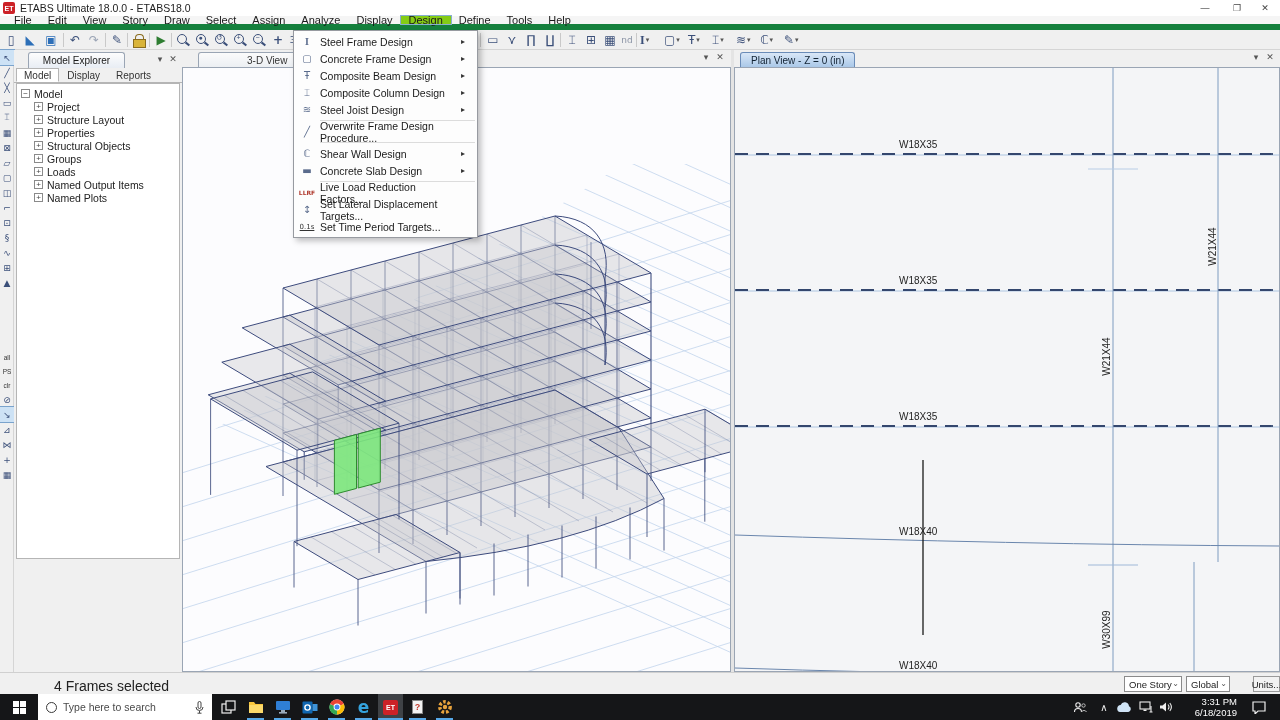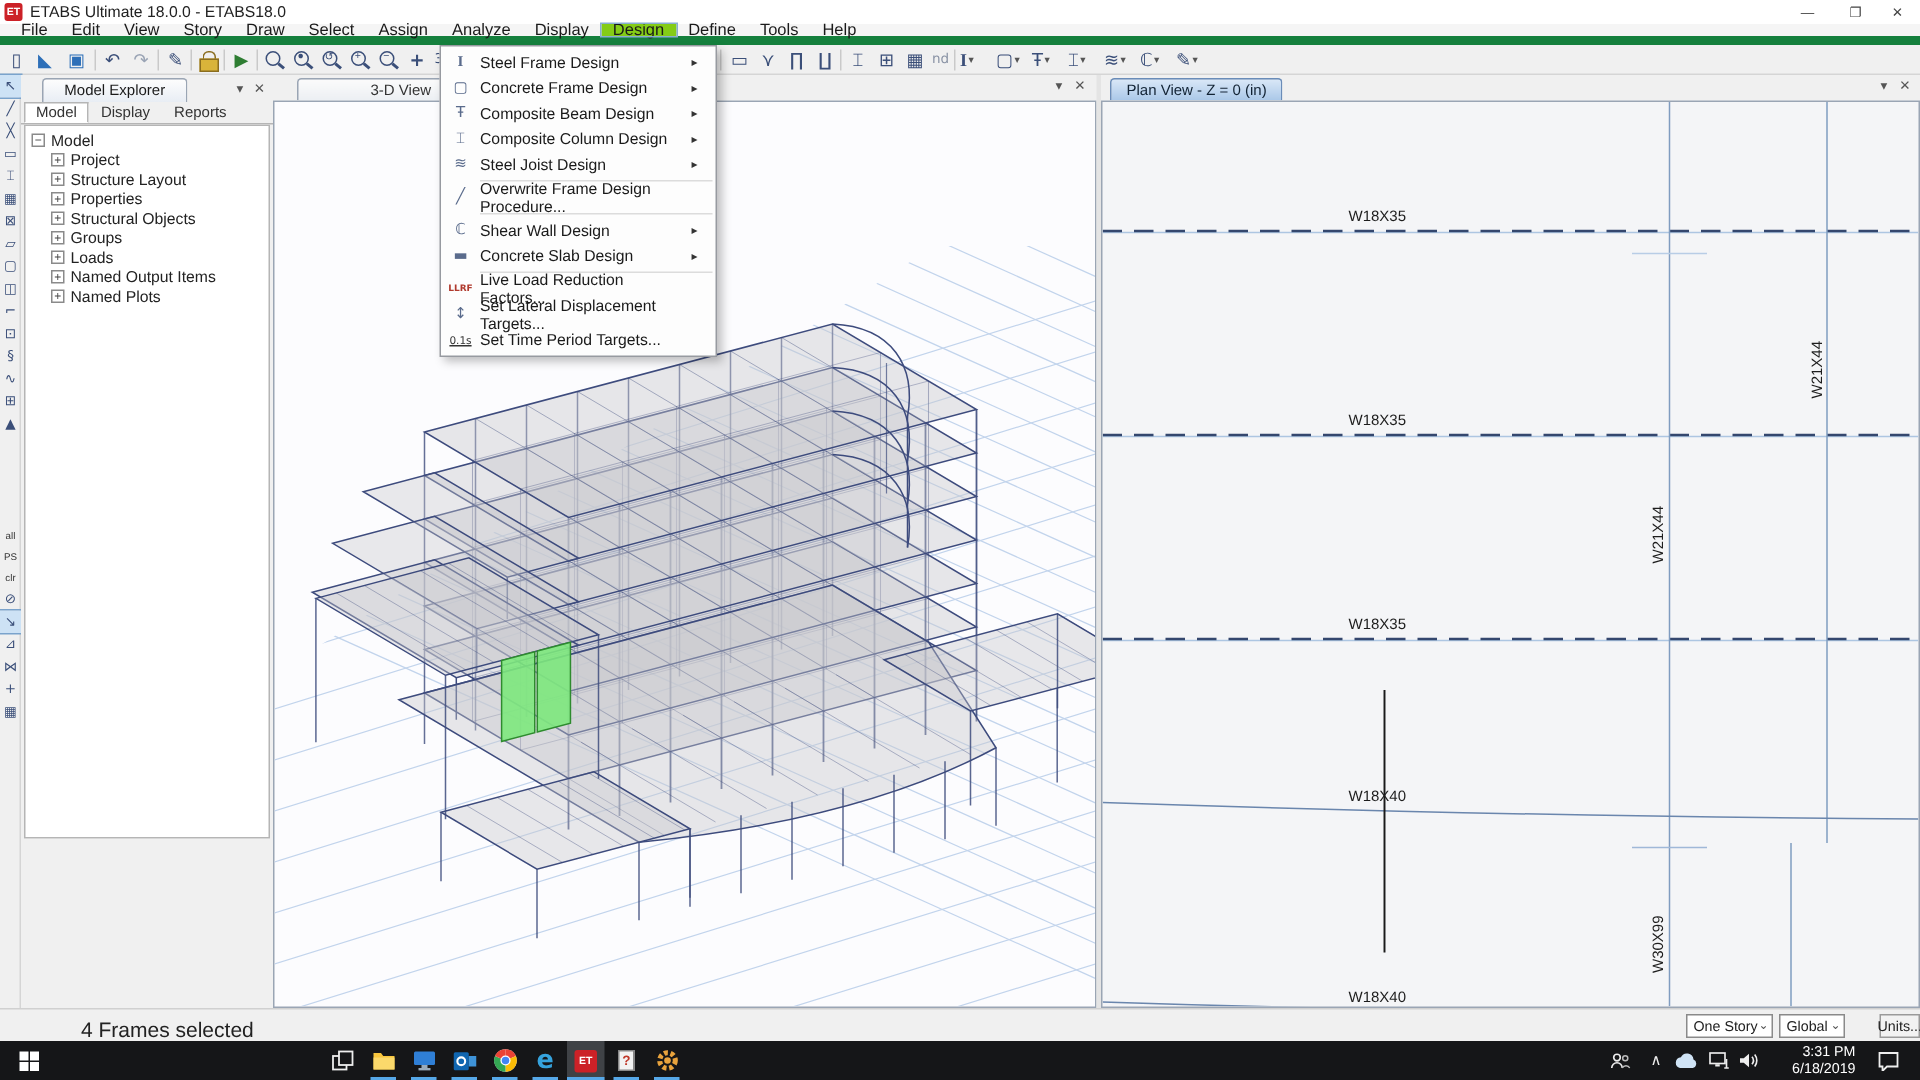--- a/index.html
+++ b/index.html
@@ -624,20 +624,28 @@
 
   <div id="taskbar" class="abs">
     <div id="start-btn">
       <div id="start-glyph">
           <div></div>
           <div></div>
           <div></div>
           <div></div>
         </div>
     </div>
+    <div id="search-box">
+      <div id="search-circle"></div>
+      <div id="search-text">Type here to search</div>
+      <svg id="mic-icon" width="9" height="13" viewBox="0 0 9 13">
+        <rect x="3" y="0.5" width="3" height="7" rx="1.5" fill="none" stroke="#444" stroke-width="1"></rect>
+        <path d="M1 6 a3.5 3.5 0 0 0 7 0 M4.5 10 v2 M2.5 12.2 h4" fill="none" stroke="#444" stroke-width="1"></path>
+      </svg>
+    </div>
     <div class="task-ico" style="left:216px">
       <svg width="15" height="15" viewBox="0 0 15 15">
           <rect x="1" y="4" width="9" height="9" fill="none" stroke="#eee" stroke-width="1.2"></rect>
           <rect x="5" y="1" width="9" height="9" fill="#151618" stroke="#eee" stroke-width="1.2"></rect>
         </svg>
     </div>
     <div class="task-ico" style="left:243px">
       <svg width="16" height="14" viewBox="0 0 16 14">
           <path d="M1 2 h5 l1.5 2 H15 v9 H1 z" fill="#f8c63d"></path>
           <path d="M1 5 h14 v8 H1 z" fill="#fbd96b"></path>

